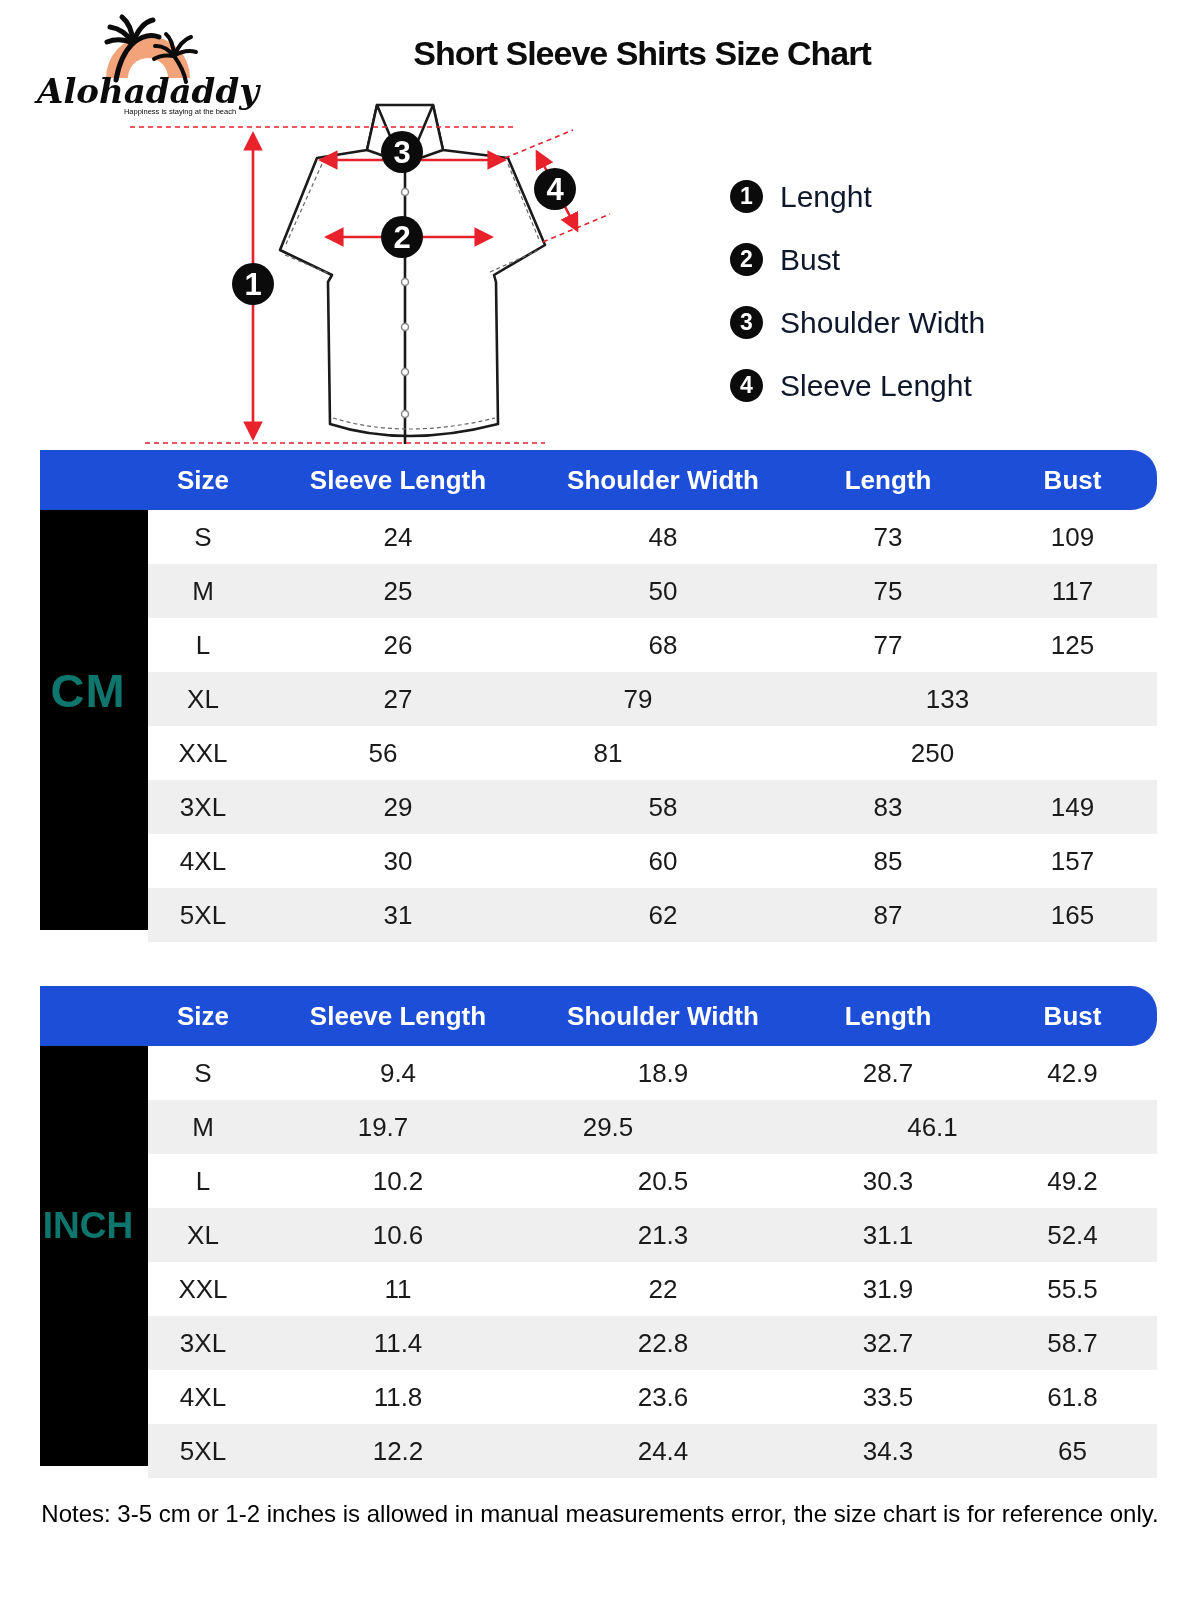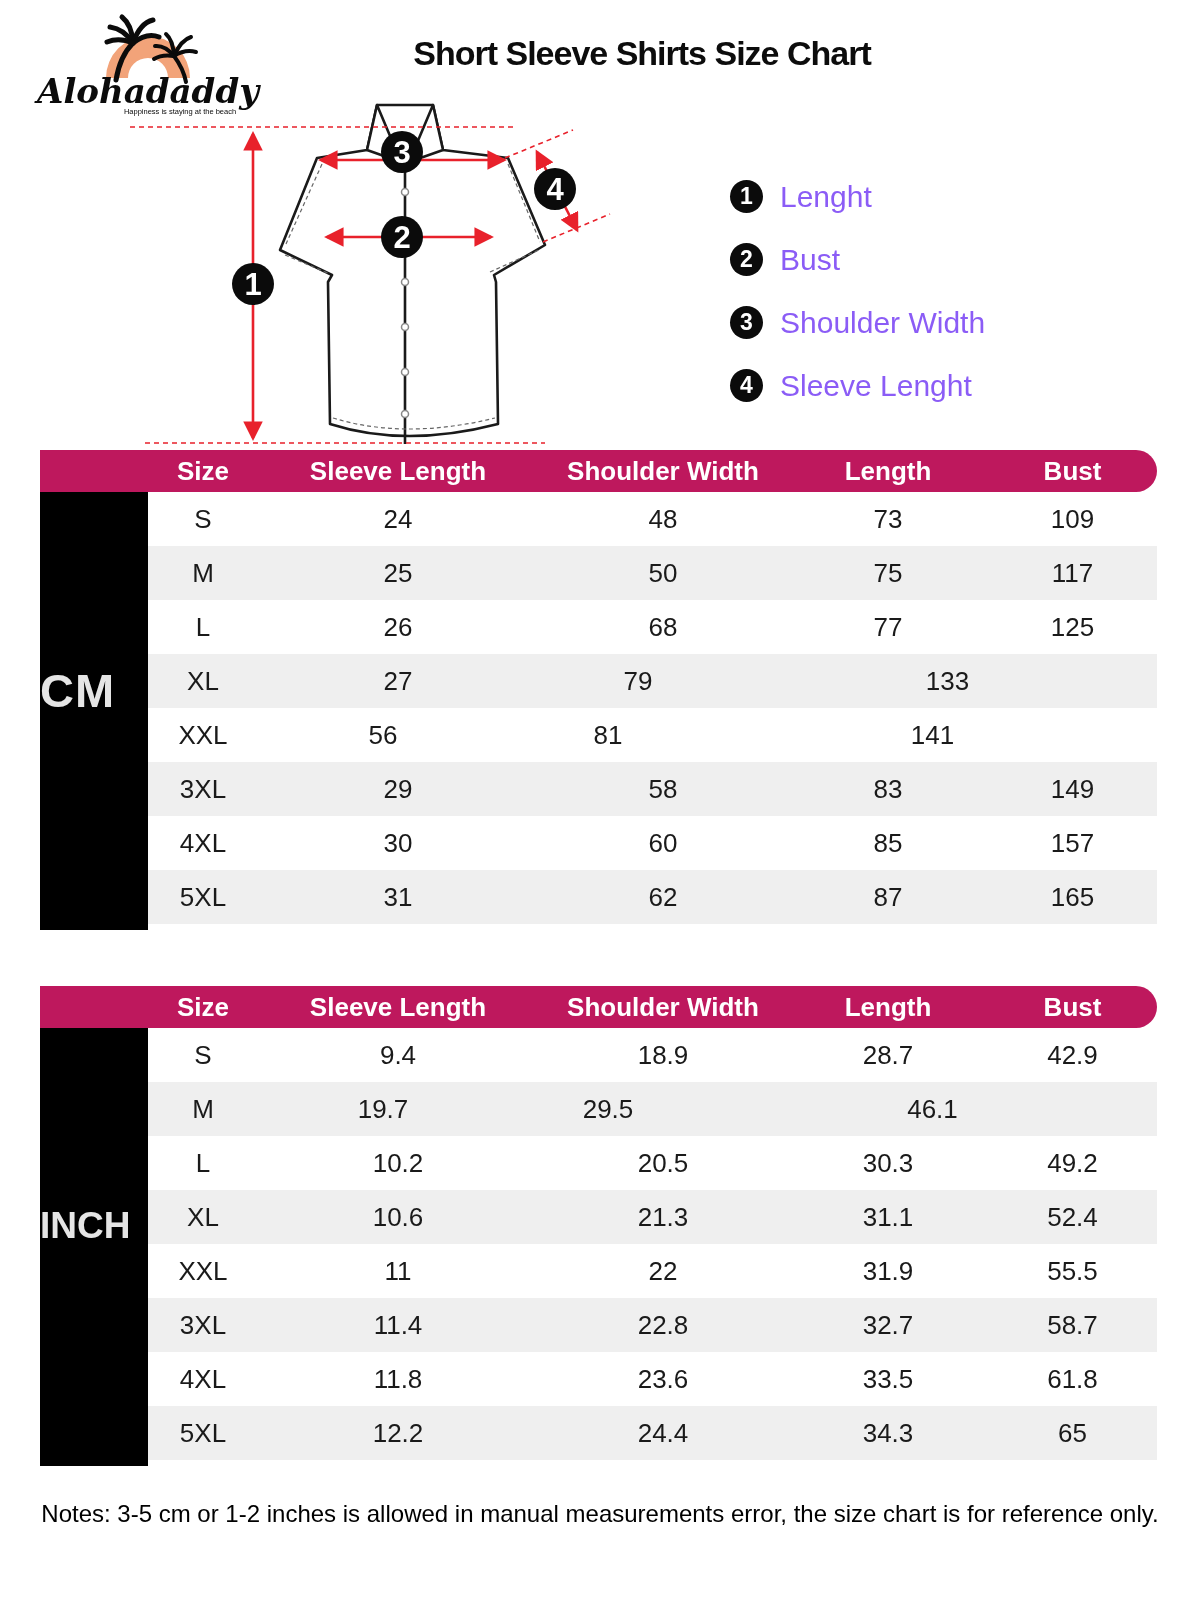--- a/index.html
+++ b/index.html
@@ -20,38 +20,38 @@
   
   .shirt-diagram { position:absolute; left:85px; top:92px; width:560px; height:362px; }
 
   .legend { position:absolute; left:730px; top:180px; display:flex; flex-direction:column; gap:30px; }
   .legend-item { display:flex; align-items:center; gap:17px; height:33px; }
   .legend-badge {
     width:33px; height:33px; border-radius:50%; background:#0b0b0b; color:#fff;
     font-weight:bold; font-size:23px; display:flex; align-items:center; justify-content:center;
     flex:0 0 auto;
   }
-  .legend-label { font-size:30px; color:#8b5cf6; white-space:nowrap; }
+  .legend-label { font-size:30px; color:#0f172a; white-space:nowrap; }
 
   
   .size-table { position:absolute; left:40px; width:1117px; height:480px; }
   #cm-table   { top:450px; }
   #inch-table { top:986px; }
 
   .sidebar { position:absolute; left:0; top:0; bottom:0; width:108px; background:#000; }
   .unit-label {
     position:absolute; left:0; top:50%; transform:translateY(-50%); width:96px;
-    color:#e5e5e5; font-weight:bold;
+    text-align:center; color:#0f766e; font-weight:bold;
   }
   #cm-table  .unit-label { font-size:47px; letter-spacing:1px; }
   #inch-table .unit-label { font-size:37px; }
 
   .thead {
     position:relative; display:flex; align-items:center; box-sizing:border-box;
-    height:42px; width:100%; padding-left:108px; background:#be185d;
+    height:60px; width:100%; padding-left:108px; background:#1d4ed8;
     border-radius:0 26px 26px 0;
   }
   .th { color:#fff; font-weight:bold; font-size:26px; text-align:center; }
 
   .tbody { margin-left:108px; }
   .tr { display:flex; align-items:center; height:54px; background:#fff; }
   .tr.alt { background:#efefef; }
   .td { font-size:26px; color:#1a1a1a; text-align:center; }
 
   .col0 { width:110px; } .col1 { width:280px; } .col2 { width:250px; }
@@ -207,21 +207,21 @@
       <div class="tr alt">
         <div class="td col0">XL</div>
         <div class="td col1">27</div>
         <div class="td col3">79</div>
         <div class="td col4">133</div>
       </div>
       <div class="tr">
         <div class="td col0">XXL</div>
         <div class="td col2">56</div>
         <div class="td col3">81</div>
-        <div class="td col4">141</div>
+        <div class="td col4">250</div>
       </div>
       <div class="tr alt">
         <div class="td col0">3XL</div>
         <div class="td col1">29</div>
         <div class="td col2">58</div>
         <div class="td col3">83</div>
         <div class="td col4">149</div>
       </div>
       <div class="tr">
         <div class="td col0">4XL</div>

